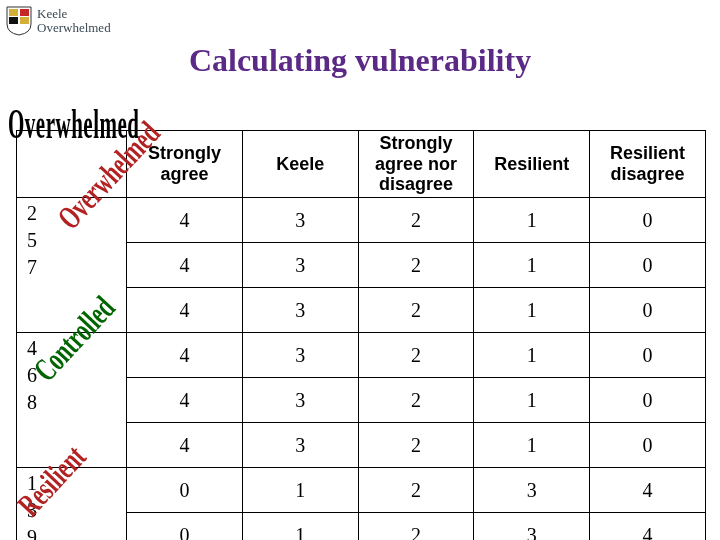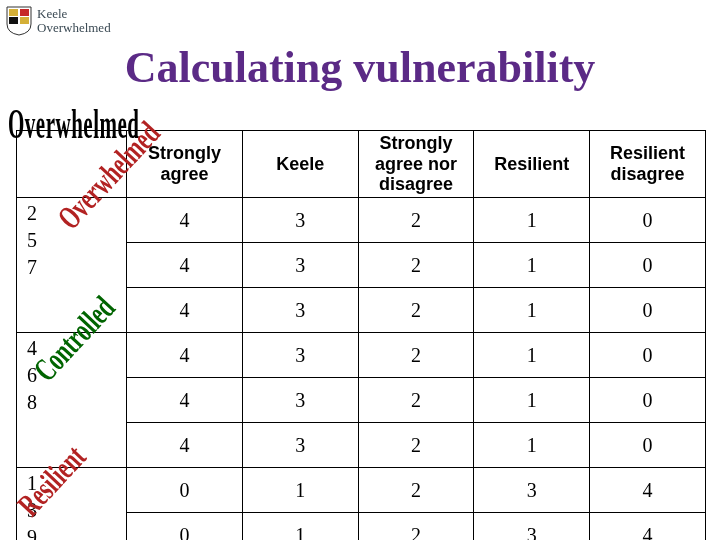--- a/index.html
+++ b/index.html
@@ -30,21 +30,21 @@
     line-height: 1.05;
     font-family: Georgia, 'Times New Roman', serif;
   }
   .title {
     position: absolute;
     top: 42px;
     left: 0;
     right: 0;
     text-align: center;
     font-family: Georgia, 'Times New Roman', serif;
-    font-size: 44px;
+    font-size: 32px;
     font-weight: bold;
     color: #5b2a86;
   }
   .wordart {
     position: absolute;
     font-family: 'Times New Roman', serif;
     font-weight: bold;
     color: #000;
     transform: scaleY(2);
     transform-origin: left center;

